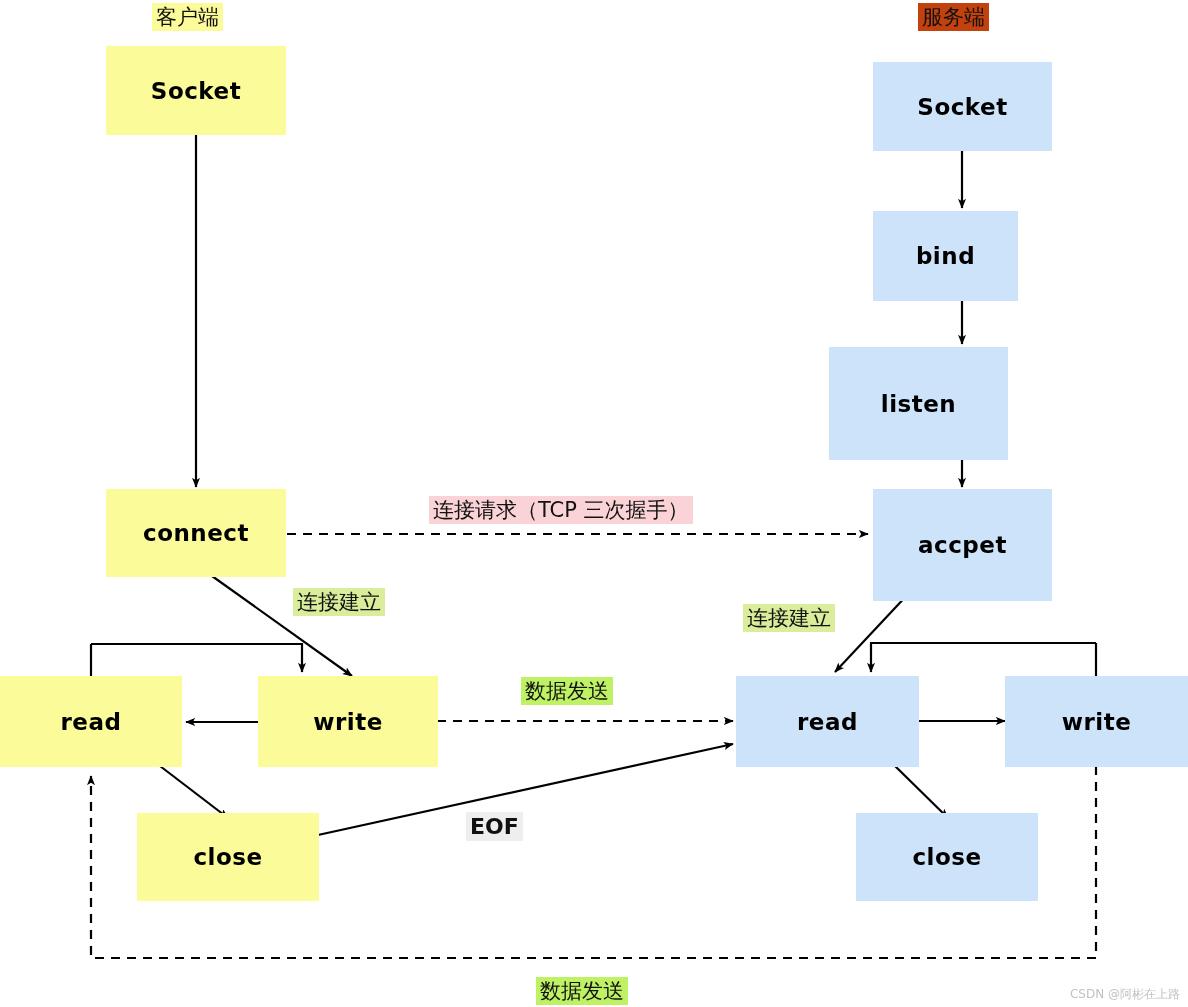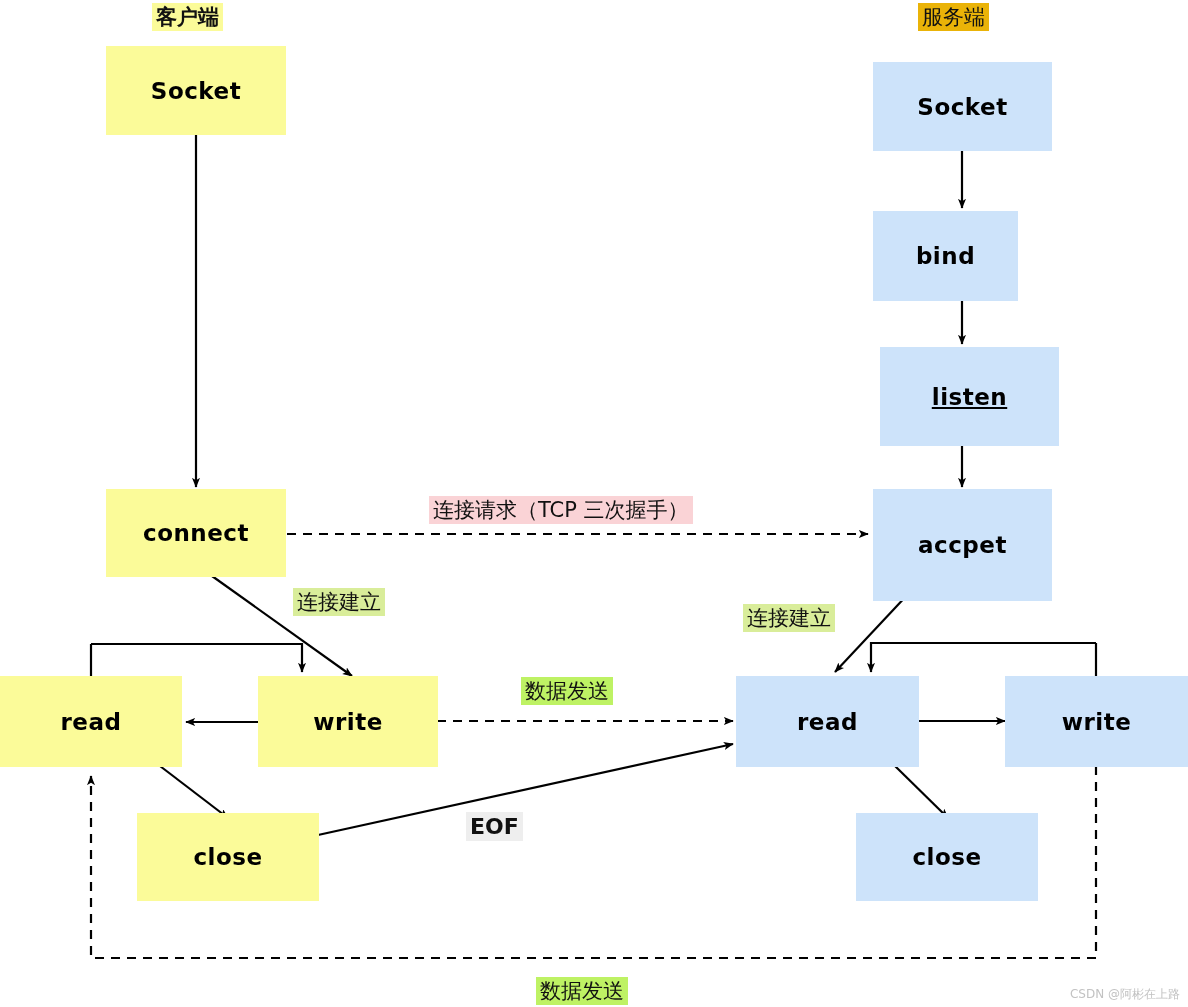--- a/index.html
+++ b/index.html
@@ -43,22 +43,22 @@
   .tag {
     position: absolute;
     font-family: "DejaVu Sans", "Liberation Sans", sans-serif;
     font-size: 21px;
     color: #111111;
     white-space: nowrap;
     padding: 2px 4px;
     box-sizing: border-box;
     line-height: 1.15;
   }
-  .tag.yellow { background: #fbfb99; font-weight: bold; }
-  .tag.blue   { background: #eab308; text-align: right; }
+  .tag.yellow { background: #fbfb99; }
+  .tag.blue   { background: #c2410c; text-align: right; }
   .tag.pink   { background: #fad3d6; }
   .tag.green  { background: #d9ed9a; }
   .tag.orange { background: #bef264; }
   .tag.gray   { background: #eeeeee; font-size: 22px; font-weight: bold; }
 
   .watermark {
     position: absolute;
     right: 8px;
     bottom: 4px;
     font-family: "DejaVu Sans", "Liberation Sans", sans-serif;
@@ -152,21 +152,21 @@
   </div>
 
   <div class="node blue" style="left:873px; top:62px; width:179px; height:89px;">
     <span>Socket</span>
   </div>
 
   <div class="node blue" style="left:873px; top:211px; width:145px; height:90px;">
     <span>bind</span>
   </div>
 
-  <div class="node blue" style="left:880px; top:347px; width:179px; height:99px;text-decoration:underline;">
+  <div class="node blue" style="left:829px; top:347px; width:179px; height:113px;">
     <span>listen</span>
   </div>
 
   <div class="node blue" style="left:873px; top:489px; width:179px; height:112px;">
     <span>accpet</span>
   </div>
 
   <div class="node blue" style="left:736px; top:676px; width:183px; height:91px;">
     <span>read</span>
   </div>

